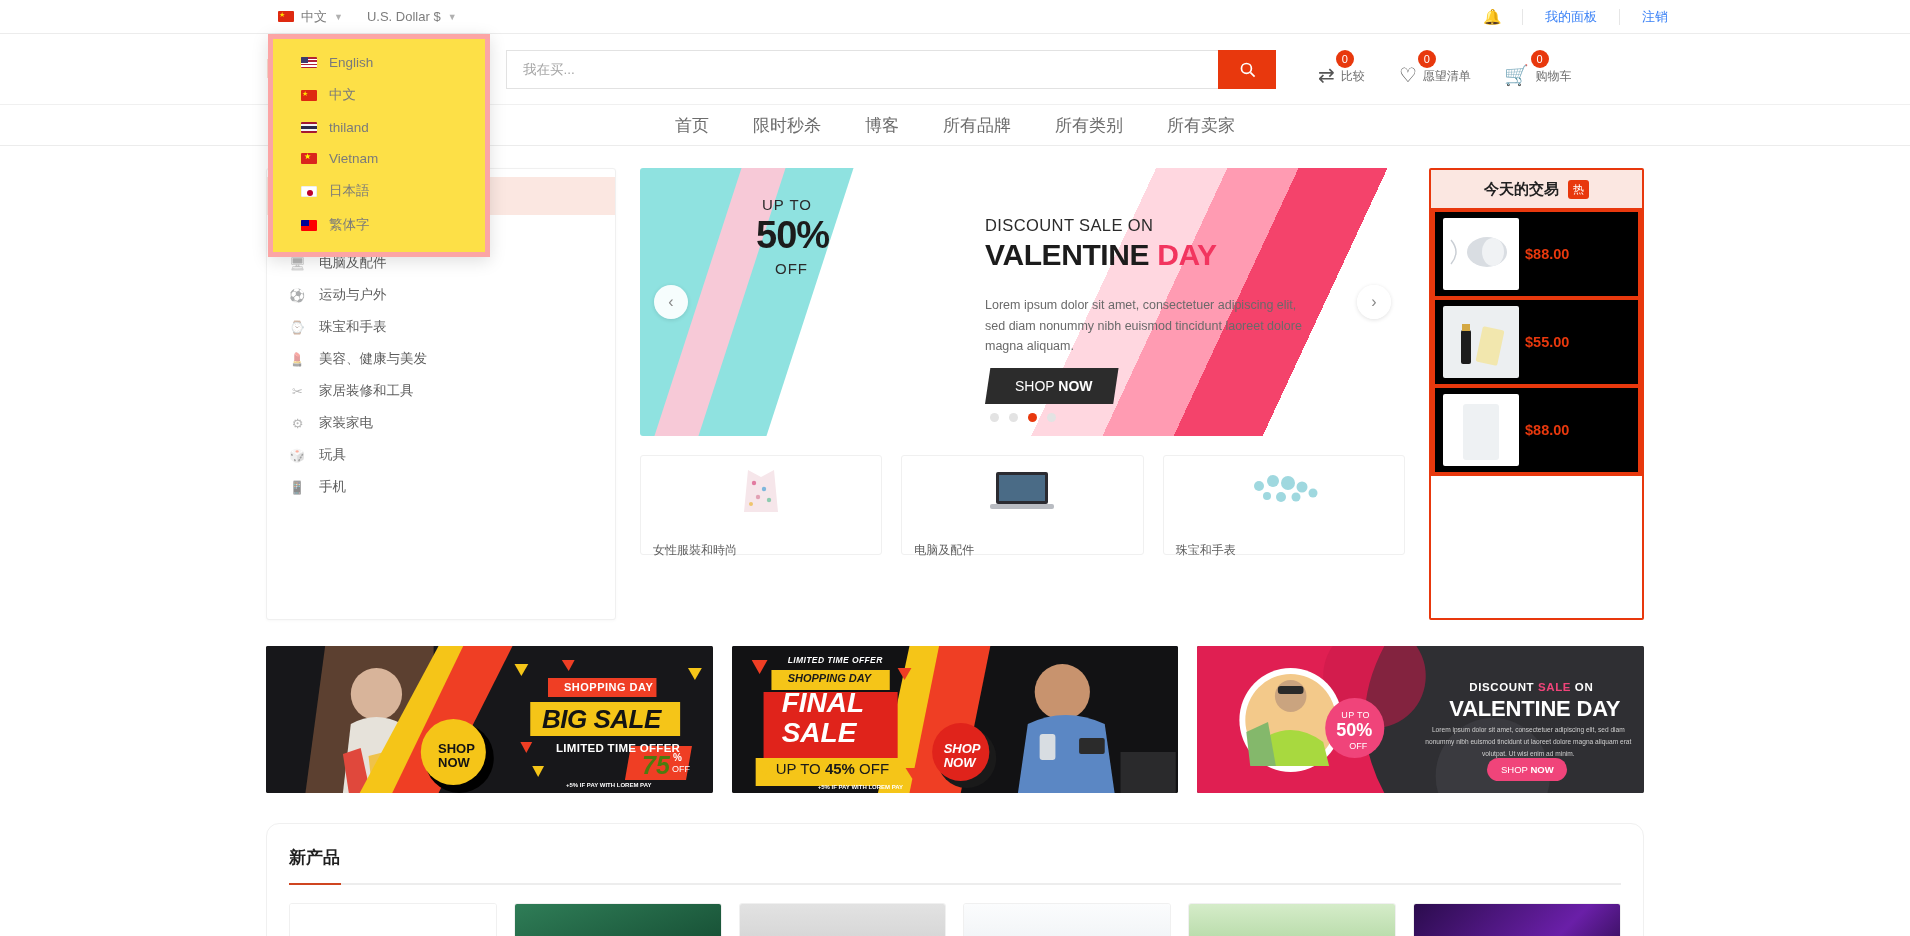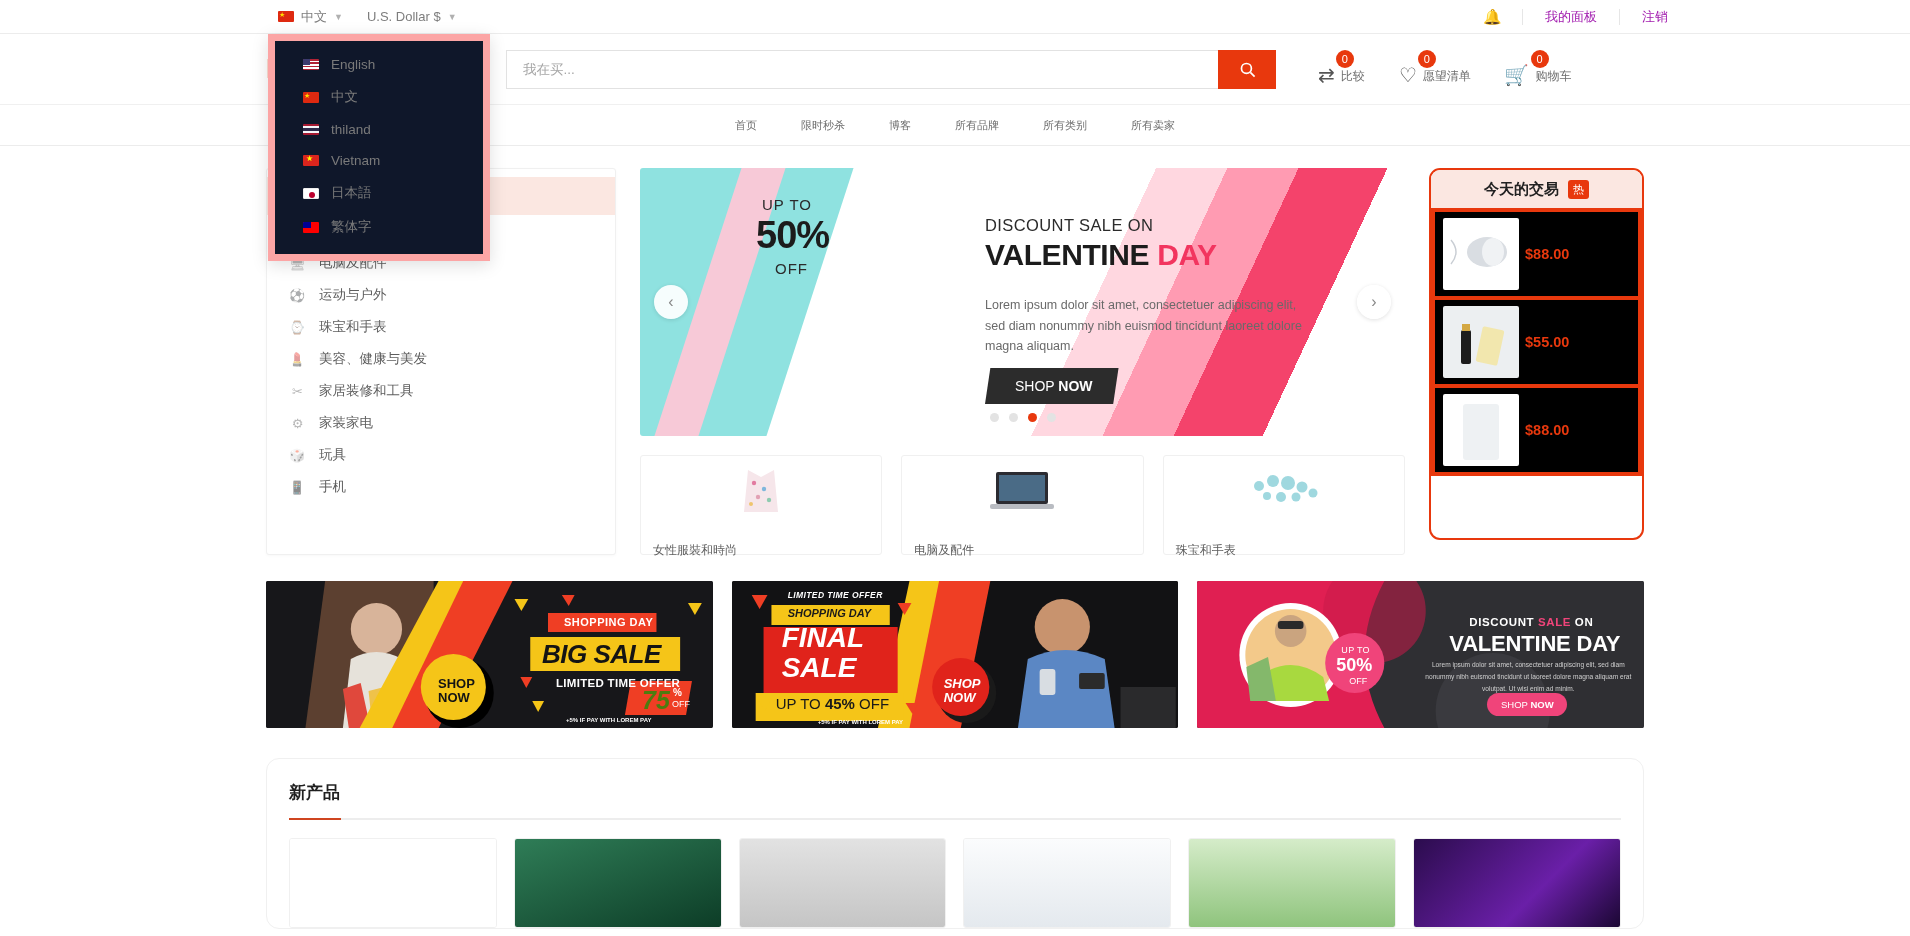--- a/index.html
+++ b/index.html
@@ -33,29 +33,29 @@
   .flag-th { background: linear-gradient(to bottom,#a51931 0 18%,#f4f5f8 18% 33%,#2d2a4a 33% 66%,#f4f5f8 66% 82%,#a51931 82%); }
   .flag-vn { background: #da251d; }
   .flag-vn:after { content: "★"; position: absolute; left: 3px; top: -2px; font-size: 8px; color: #ff0; line-height: 11px; }
   .flag-tw { background: #fe0000; }
   .flag-tw:after { content: ""; position: absolute; left: 0; top: 0; width: 8px; height: 6px; background: #000095; }
   .flag-jp { background: #fff; border: 1px solid #eee; }
   .flag-jp:after { content: ""; position: absolute; left: 5px; top: 3px; width: 6px; height: 6px; border-radius: 50%; background: #bc002d; }
   .caret { font-size: 9px; color: #b0b0b0; }
   .topbar-right { margin-left: auto; display: flex; align-items: center; margin-right: 220px; }
   .tb-div { width: 1px; height: 16px; background: #e6e6e6; }
-  .tb-link { font-size: 13px; color: #a21caf; padding: 0 22px; cursor: pointer; }
+  .tb-link { font-size: 13px; color: #3b82f6; padding: 0 22px; cursor: pointer; }
   .bell { font-size: 15px; color: #777; padding: 0 20px; cursor: pointer; }
 
   
   .lang-dd {
     position: absolute; top: 34px; left: 268px;
-    width: 222px; background: #0f172a;
+    width: 222px; background: #fde047;
     box-shadow: 0 4px 16px rgba(0,0,0,.13);
-    border: 7px solid #fca5a5;
+    border: 5px solid #fca5a5;
     padding: 8px 0 10px; z-index: 40;
   }
   .lang-item {
     display: flex; align-items: center; gap: 12px;
     padding: 8px 0 8px 28px; font-size: 13.5px; color: #7a7a7a; cursor: pointer;
   }
 
   
   .header {
     height: 70px; display: flex; align-items: center;
@@ -83,21 +83,21 @@
     background: #e8380d; color: #fff; font-size: 11px;
     display: flex; align-items: center; justify-content: center;
   }
 
   
   .nav {
     height: 42px; border-top: 1px solid #f0f0f0; border-bottom: 1px solid #ececec;
     display: flex; align-items: center; justify-content: center; gap: 44px;
     background: #fff; position: relative; z-index: 5;
   }
-  .nav-item { font-size: 11px; color: #6d6d6d; cursor: pointer; }
+  .nav-item { font-size: 17px; color: #6d6d6d; cursor: pointer; }
 
   
   .page { display: flex; padding: 0 266px; margin-top: 22px; gap: 24px; position: relative; }
   .sidebar {
     width: 350px; background: #fff; border: 1px solid #f0f0f0;
     border-radius: 3px; padding: 8px 0 10px;
     box-shadow: 0 1px 3px rgba(0,0,0,.03); flex: none;
   }
   .side-head { background: #fbe7e1; height: 38px; }
   .cat-item { display: flex; align-items: center; gap: 13px; padding: 7px 0 7px 22px; font-size: 13.5px; color: #5e5e5e; cursor: pointer; }
@@ -133,21 +133,21 @@
   .dots { position: absolute; bottom: 14px; left: 50%; transform: translateX(-50%); display: flex; gap: 10px; }
   .dot { width: 9px; height: 9px; border-radius: 50%; background: #e3e3e3; cursor: pointer; }
   .dot.on { background: #e8380d; }
 
   .cat-cards { display: flex; gap: 19px; margin-top: 19px; }
   .cat-card { flex: 1; background: #fff; border: 1px solid #f0f0f0; border-radius: 3px; height: 100px; padding: 9px 12px; cursor: pointer; }
   .cc-img { height: 52px; display: flex; align-items: center; justify-content: center; }
   .cc-label { font-size: 12px; color: #5e5e5e; margin-top: 25px; }
 
   .right-col { width: 215px; flex: none; }
-  .deals { border: 2px solid #e8380d; border-radius: 11px; background: #fff; overflow: hidden; height: 372px; }
+  .deals { border: 2px solid #e8380d; border-radius: 2px; background: #fff; overflow: hidden; height: 452px; }
   .deals-head { background: #fbe7e1; height: 38px; display: flex; align-items: center; justify-content: center; gap: 9px; }
   .deals-title { font-size: 15px; font-weight: 700; color: #222; }
   .hot-badge { background: #e8380d; color: #fff; font-size: 11px; padding: 2px 5px; border-radius: 3px; }
   .deals-body { background: #e8380d; padding: 4px; display: flex; flex-direction: column; gap: 4px; }
   .deal-row { background: #000000; height: 84px; display: flex; align-items: center; padding: 5px 8px; gap: 6px; cursor: pointer; }
   .deal-thumb { width: 76px; height: 72px; flex: none; border-radius: 2px; }
   .deal-price { font-size: 14.5px; color: #e8380d; font-weight: 600; }
 
   .promos { display: flex; gap: 19px; padding: 0 266px; margin-top: 26px; }
   .promo { flex: 1; height: 147px; border-radius: 2px; position: relative; overflow: hidden; cursor: pointer; }

